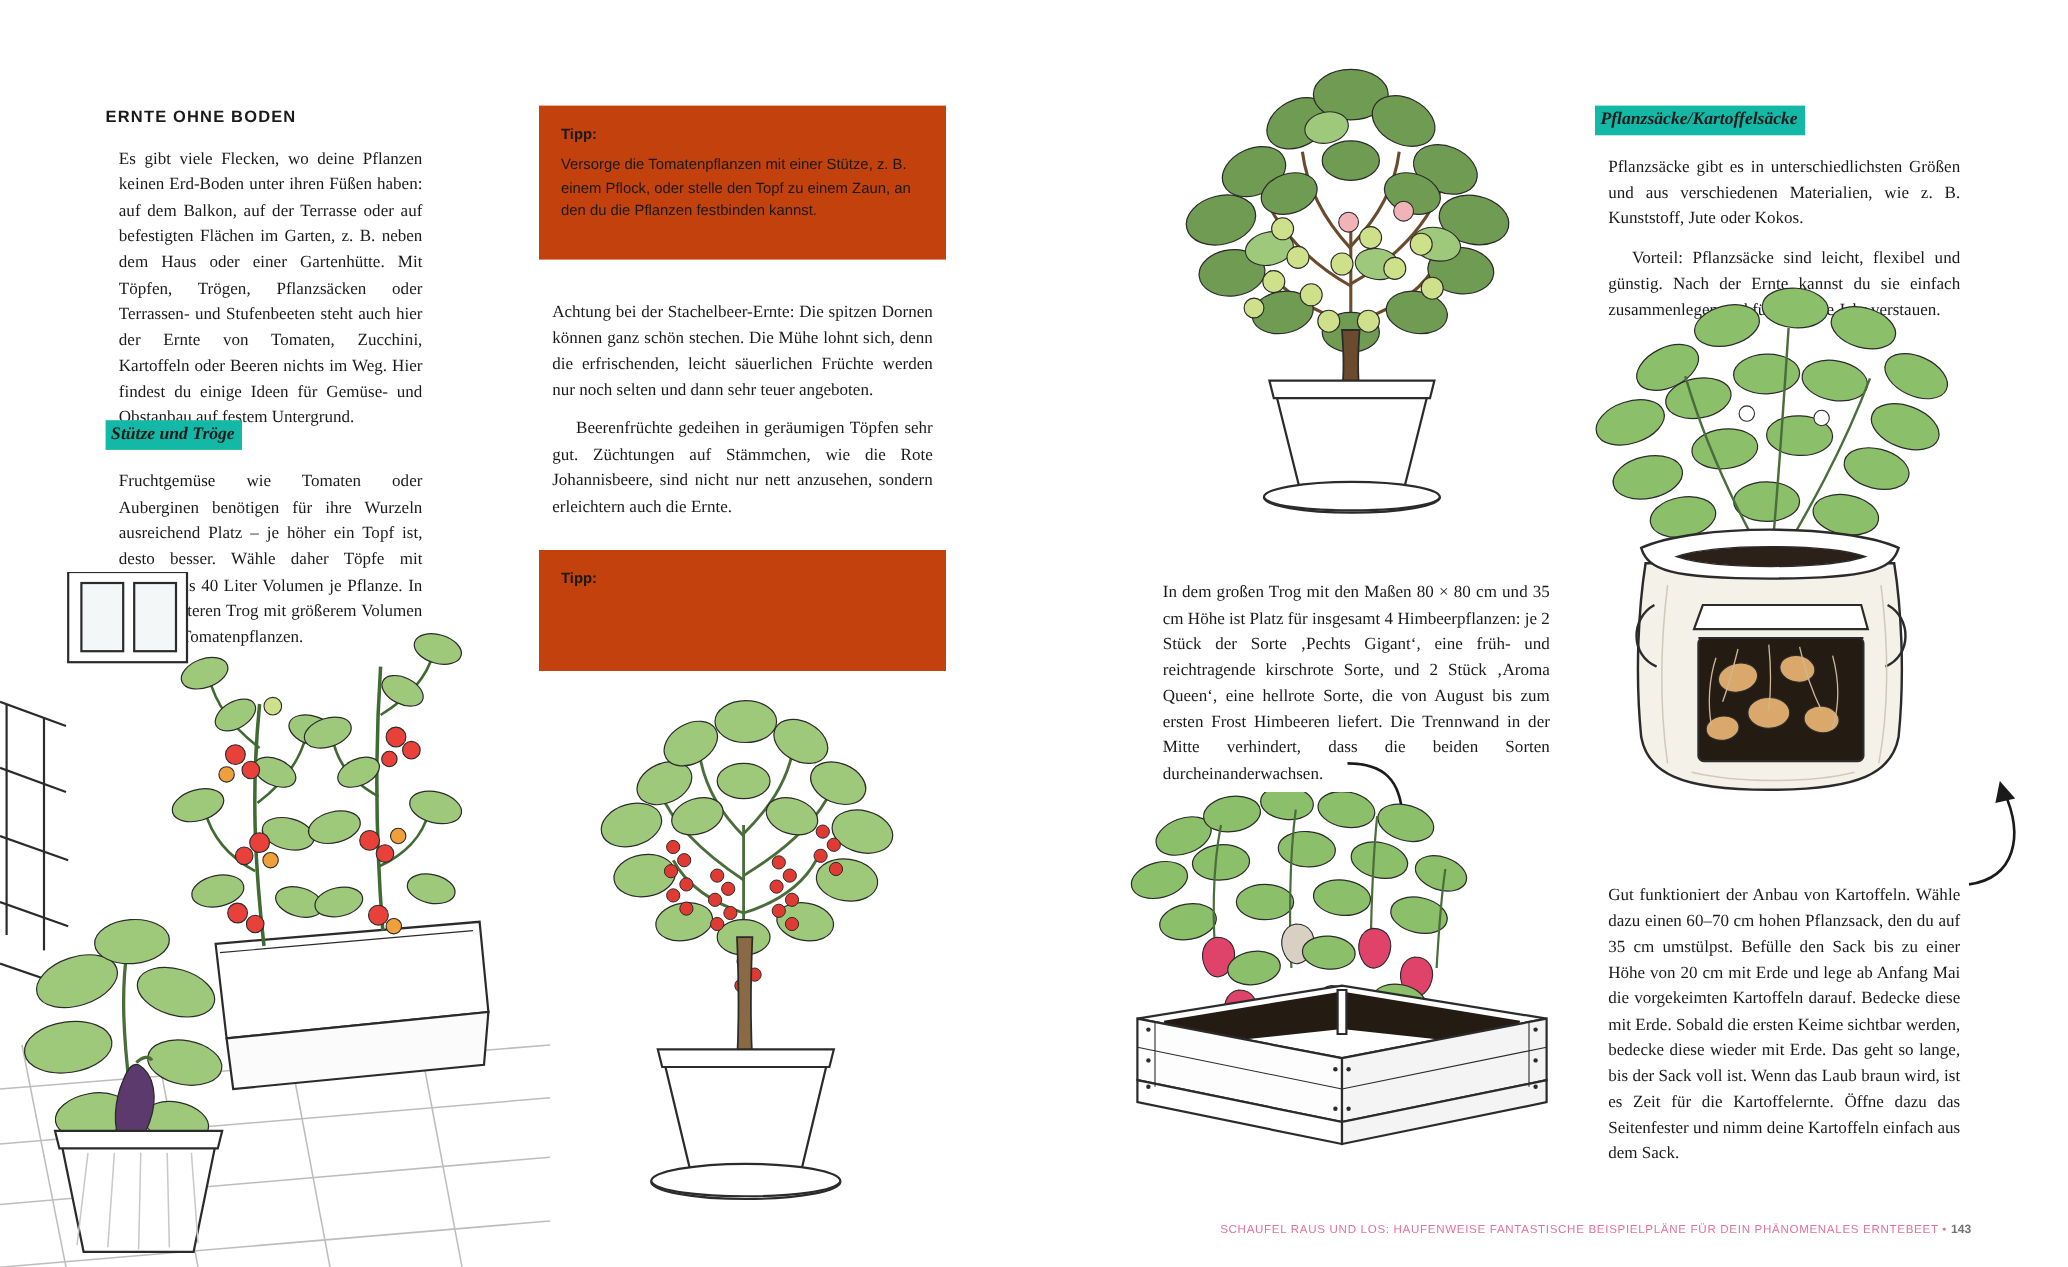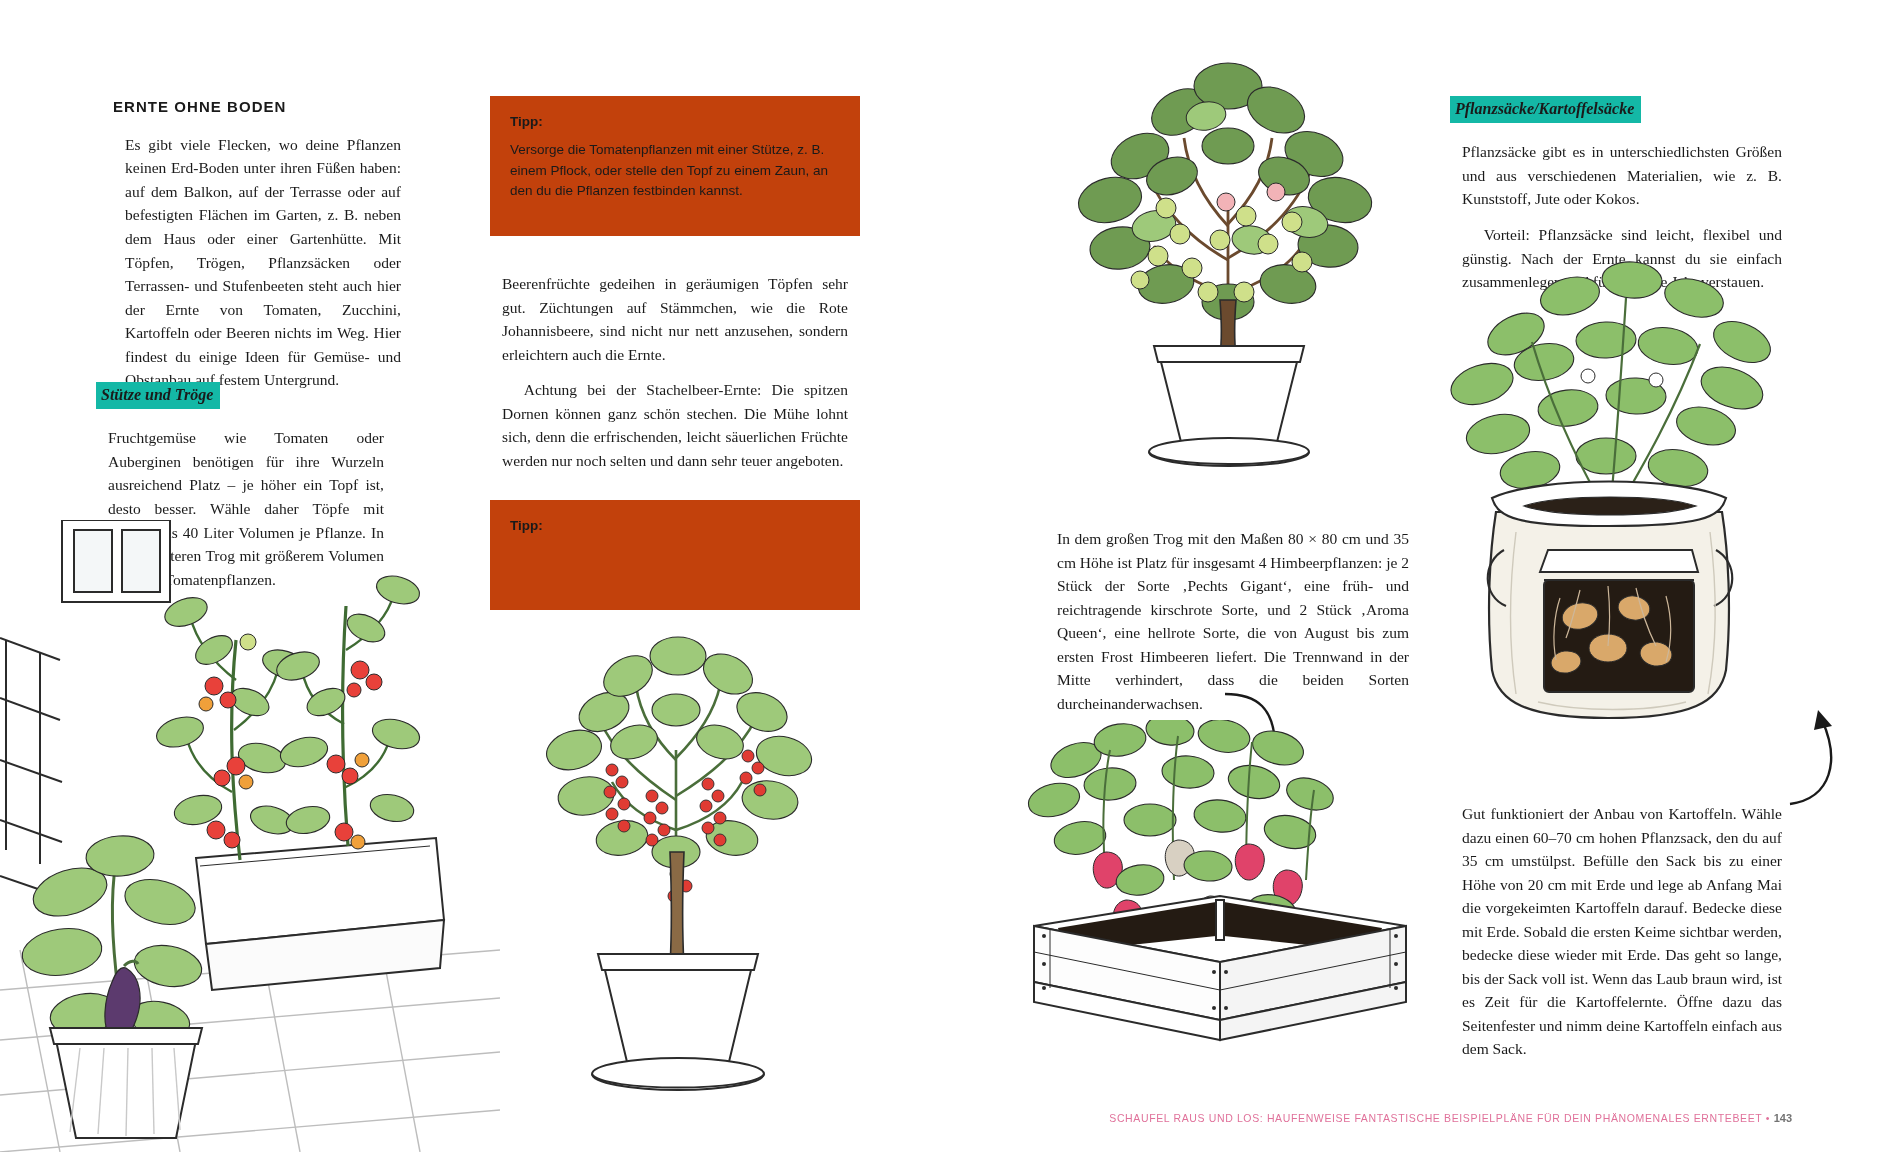--- a/index.html
+++ b/index.html
@@ -92,38 +92,38 @@
 
   
   .illus { position: absolute; }
   .illus svg { display: block; }
 </style>
 </head>
 <body>
 
 <div class="page">
 
-  <div class="col" style="left:113px; top:96px; width:300px;">
+  <div class="col" style="left:96px; top:96px; width:300px;">
     <div class="section-title">ERNTE OHNE BODEN</div>
     <p>Es gibt viele Flecken, wo deine Pflanzen keinen Erd-Boden unter ihren Füßen haben: auf dem Balkon, auf der Terrasse oder auf befestigten Flächen im Garten, z. B. neben dem Haus oder einer Gartenhütte. Mit Töpfen, Trögen, Pflanzsäcken oder Terrassen- und Stufenbeeten steht auch hier der Ernte von Tomaten, Zucchini, Kartoffeln oder Beeren nichts im Weg. Hier findest du einige Ideen für Gemüse- und Obstanbau auf festem Untergrund.</p>
   </div>
 
   <div class="col" style="left:96px; top:382px; width:300px;">
     <div class="sub-head">Stütze und Tröge</div>
     <p>Fruchtgemüse wie Tomaten oder Auberginen benötigen für ihre Wurzeln ausreichend Platz – je höher ein Topf ist, desto besser. Wähle daher Töpfe mit mindestens 40 Liter Volumen je Pflanze. In einen breiteren Trog mit größerem Volumen passen 2 Tomatenpflanzen.</p>
   </div>
 
   <div class="tipbox" style="left:490px; top:96px; width:370px; height:140px;">
     <p class="tip-label">Tipp:</p>
     <p>Versorge die Tomatenpflanzen mit einer Stütze, z. B. einem Pflock, oder stelle den Topf zu einem Zaun, an den du die Pflanzen festbinden kannst.</p>
   </div>
 
   <div class="col" style="left:490px; top:260px; width:370px;">
+    <p>Achtung bei der Stachelbeer-Ernte: Die spitzen Dornen können ganz schön stechen. Die Mühe lohnt sich, denn die erfrischenden, leicht säuerlichen Früchte werden nur noch selten und dann sehr teuer angeboten.</p>
     <p>Beerenfrüchte gedeihen in geräumigen Töpfen sehr gut. Züchtungen auf Stämmchen, wie die Rote Johannisbeere, sind nicht nur nett anzusehen, sondern erleichtern auch die Ernte.</p>
-    <p>Achtung bei der Stachelbeer-Ernte: Die spitzen Dornen können ganz schön stechen. Die Mühe lohnt sich, denn die erfrischenden, leicht säuerlichen Früchte werden nur noch selten und dann sehr teuer angeboten.</p>
   </div>
 
   <div class="tipbox" style="left:490px; top:500px; width:370px; height:110px;">
     <p class="tip-label">Tipp:</p>
   </div>
 
   <div class="illus" style="left:0px; top:520px;">
     <svg width="500" height="632" viewBox="0 0 500 632" xmlns="http://www.w3.org/2000/svg">
       <defs>
         <g id="tleaf">

